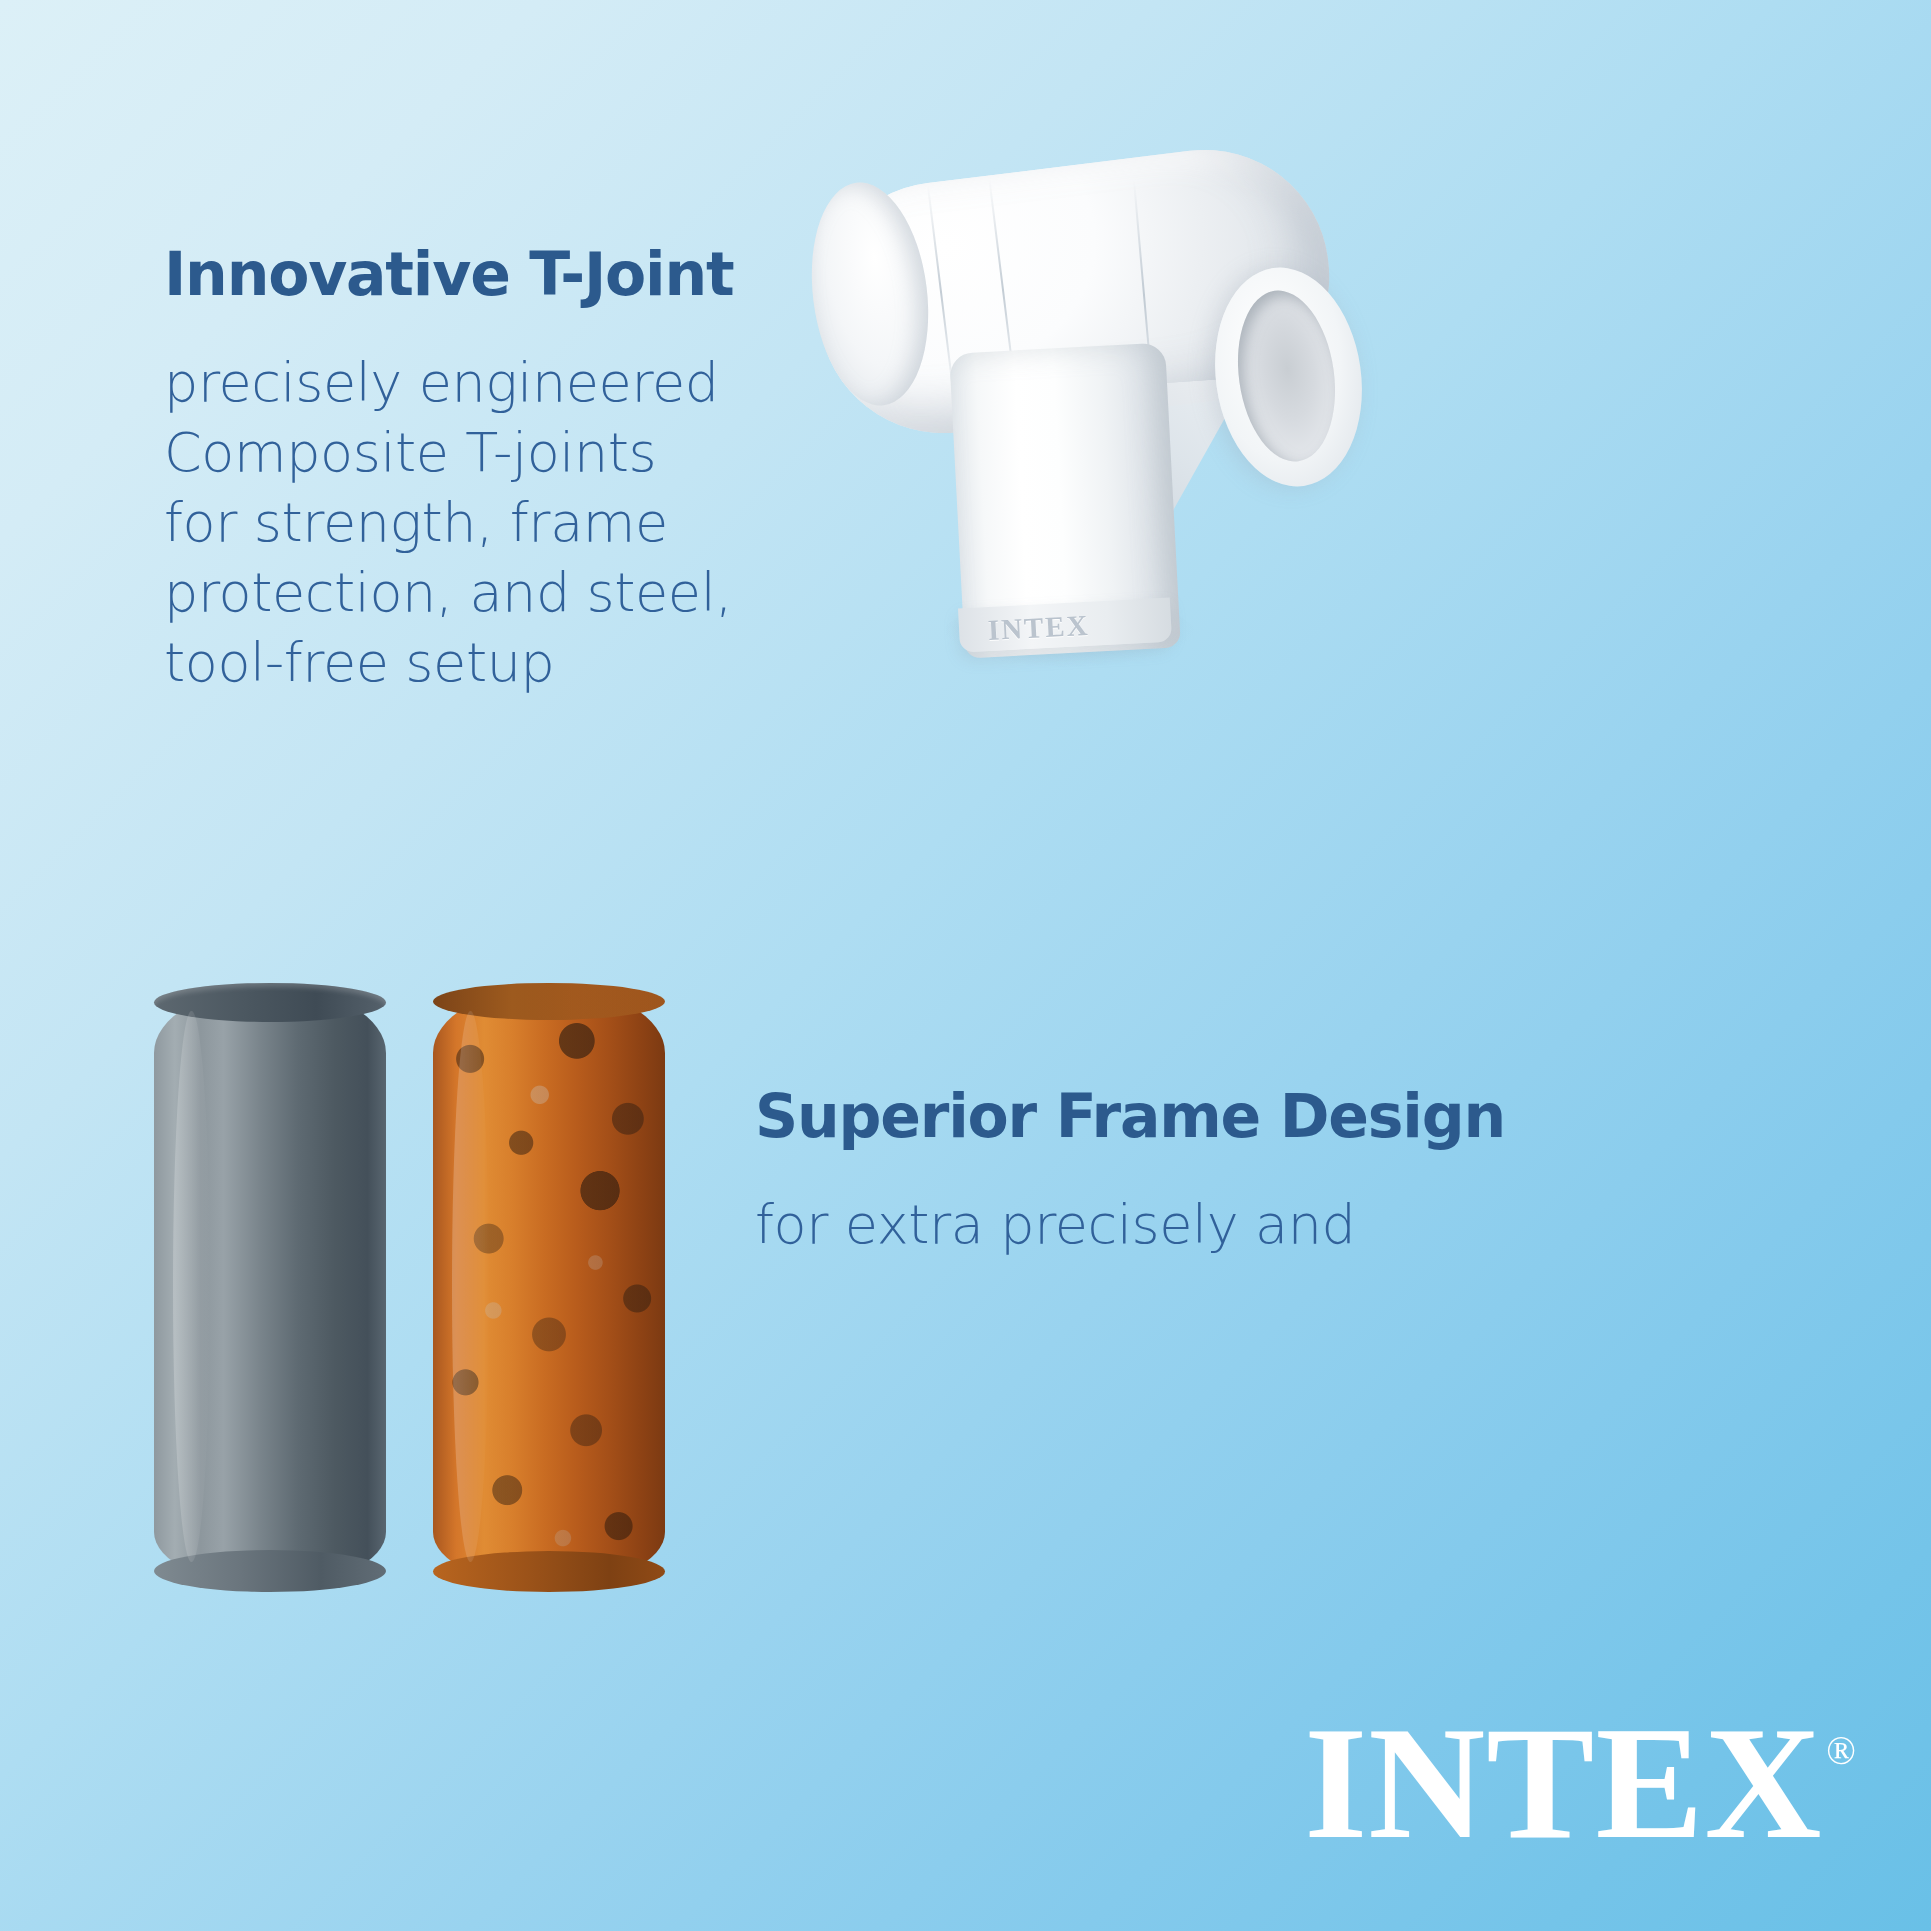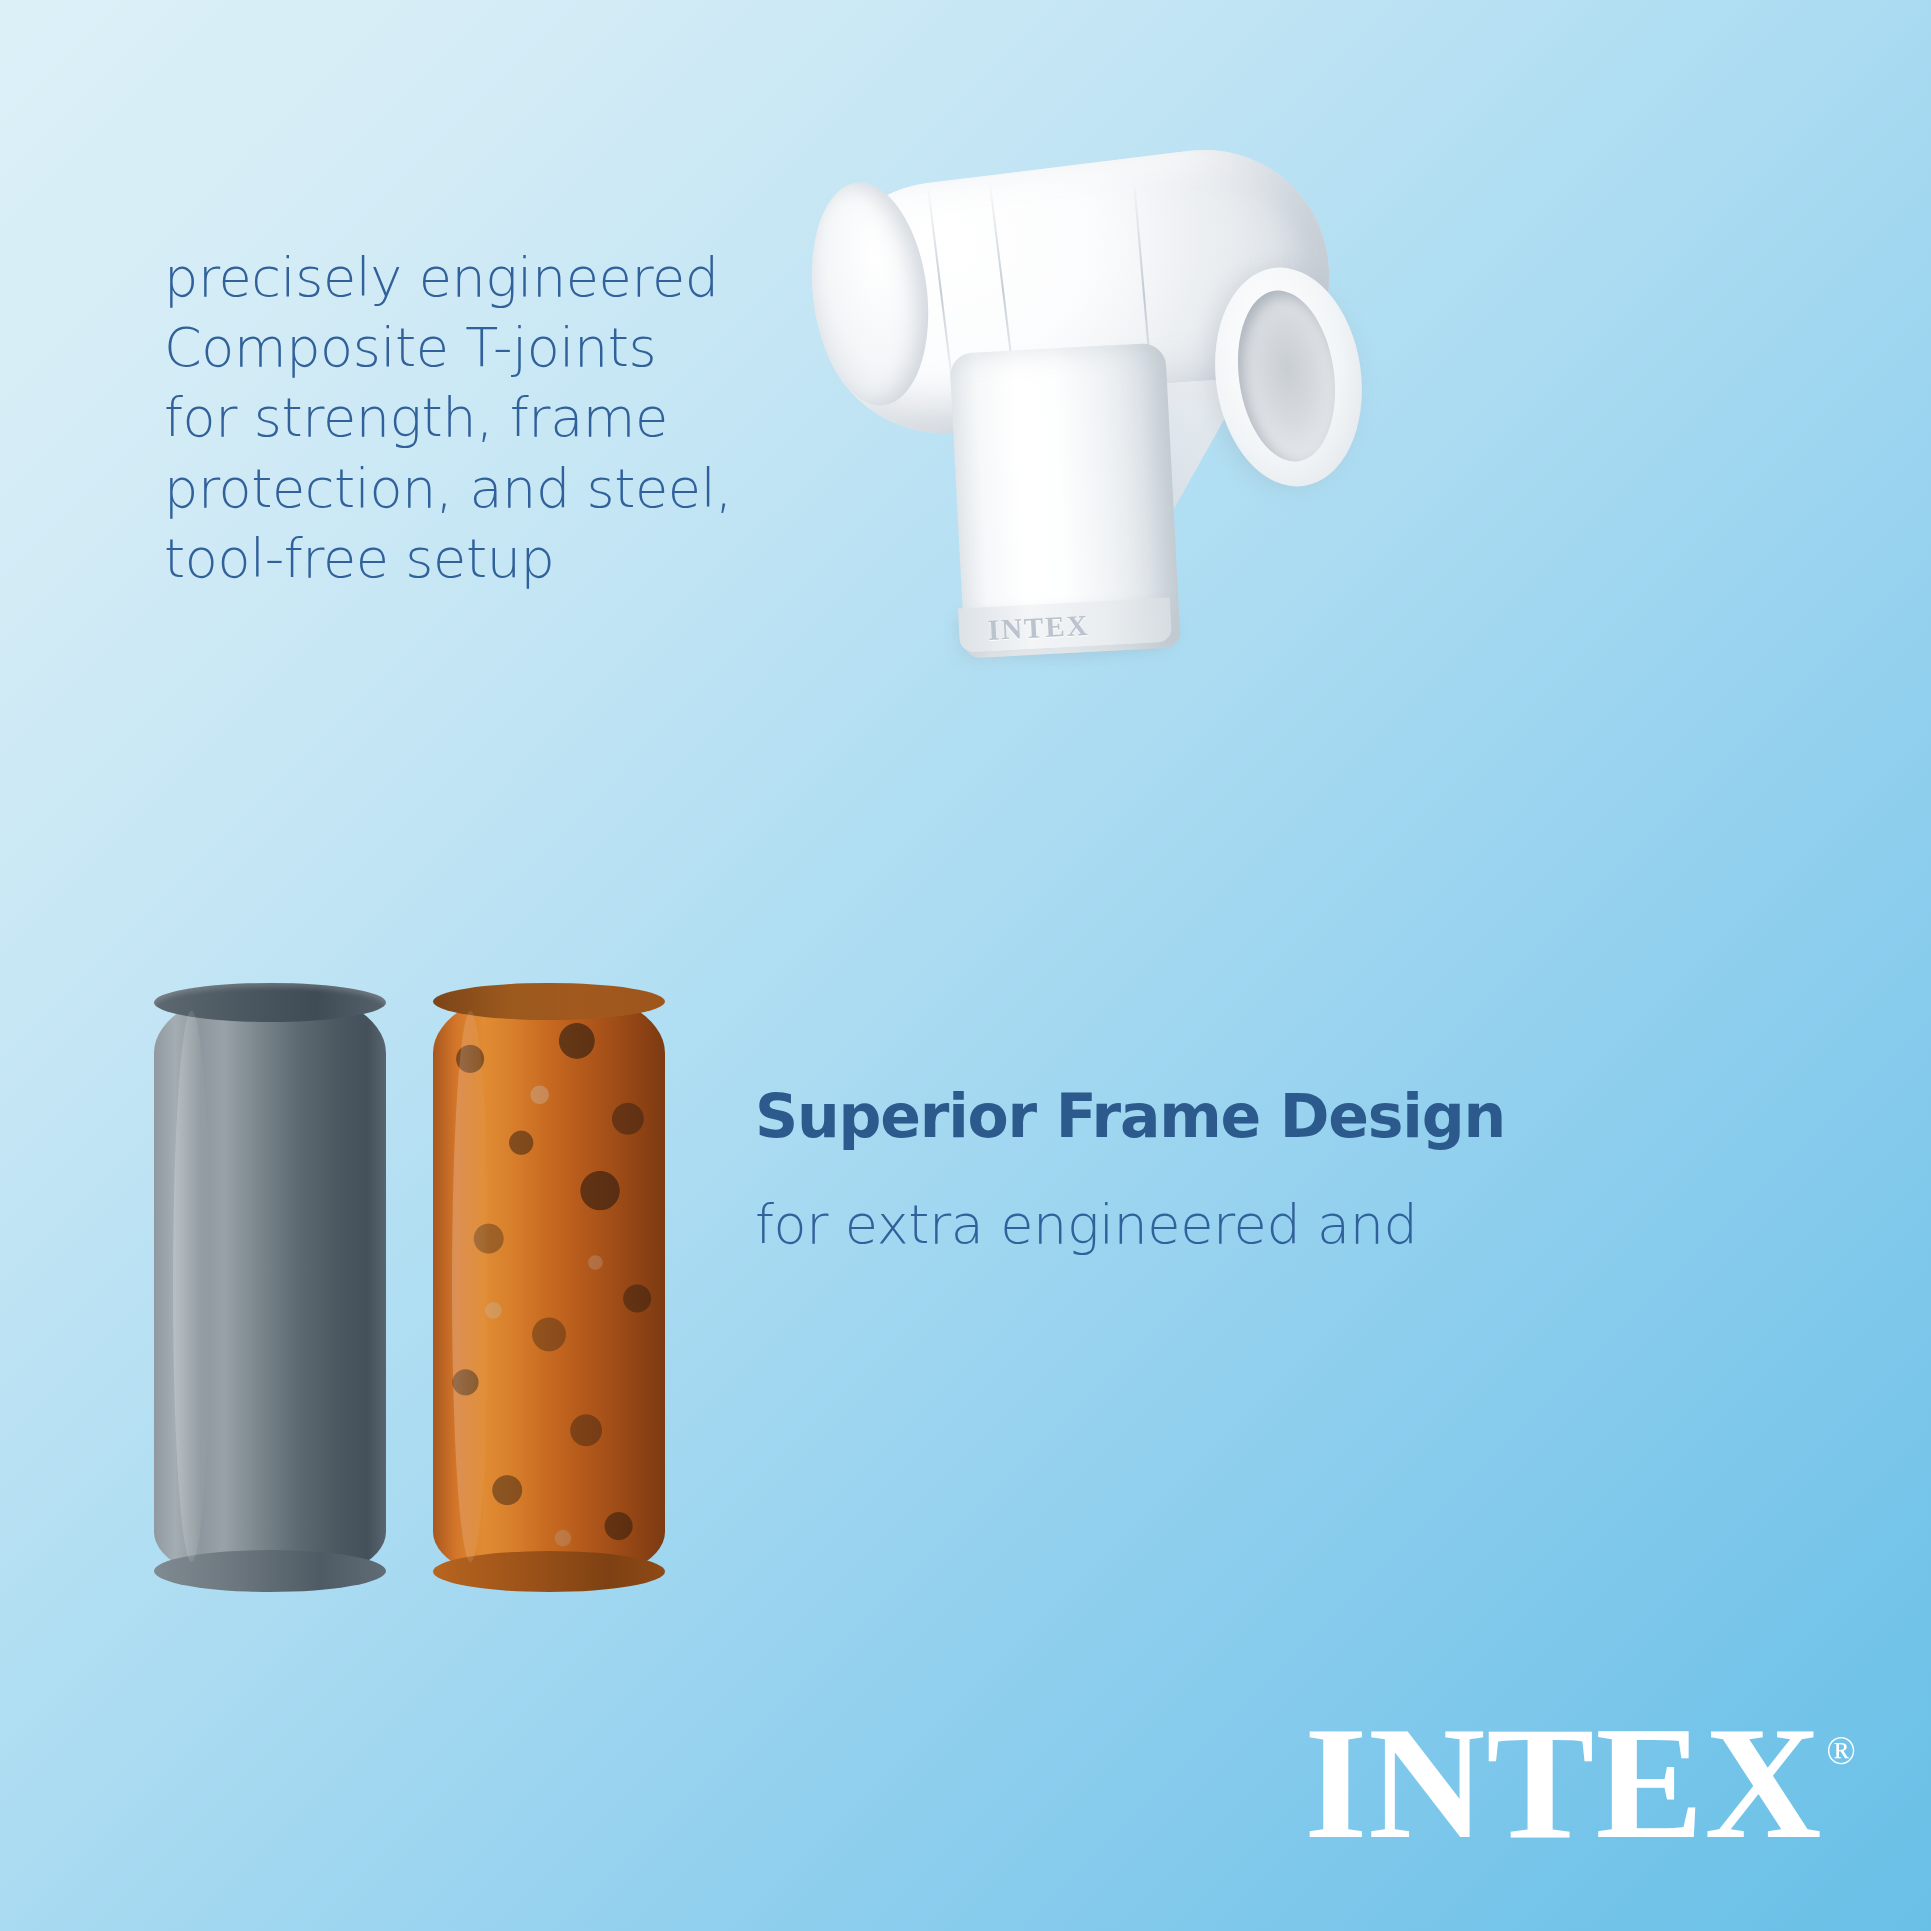--- a/index.html
+++ b/index.html
@@ -329,20 +329,21 @@
     <div class="seam s3"></div>
     <div class="gusset"></div>
     <div class="stem"></div>
     <div class="socket"></div>
     <div class="bore"></div>
     <div class="stem-band"></div>
     <div class="emboss">INTEX</div>
   </div>
 
   <div id="block-tjoint" class="text-block">
+    <h2 class="heading">Innovative T-Joint</h2>
     <p class="body-copy">
       <span class="ln">precisely engineered</span>
       <span class="ln">Composite T-joints</span>
       <span class="ln">for strength, frame</span>
       <span class="ln">protection, and steel,</span>
       <span class="ln">tool-free setup</span>
     </p>
   </div>
 
   <div id="pipe-galvanized" class="pipe">
@@ -357,21 +358,21 @@
     <div class="shadow"></div>
     <div class="body"></div>
     <div class="rim-top"></div>
     <div class="rim-bottom"></div>
     <div class="gloss"></div>
   </div>
 
   <div id="block-frame" class="text-block">
     <h2 class="heading">Superior Frame Design</h2>
     <p class="body-copy">
-      <span class="ln">for extra engineered and</span>
+      <span class="ln">for extra precisely and</span>
     </p>
   </div>
 
   <div id="logo">
     <span class="wordmark">INTEX</span>
     <span class="regmark">®</span>
   </div>
 
 </div>
 

